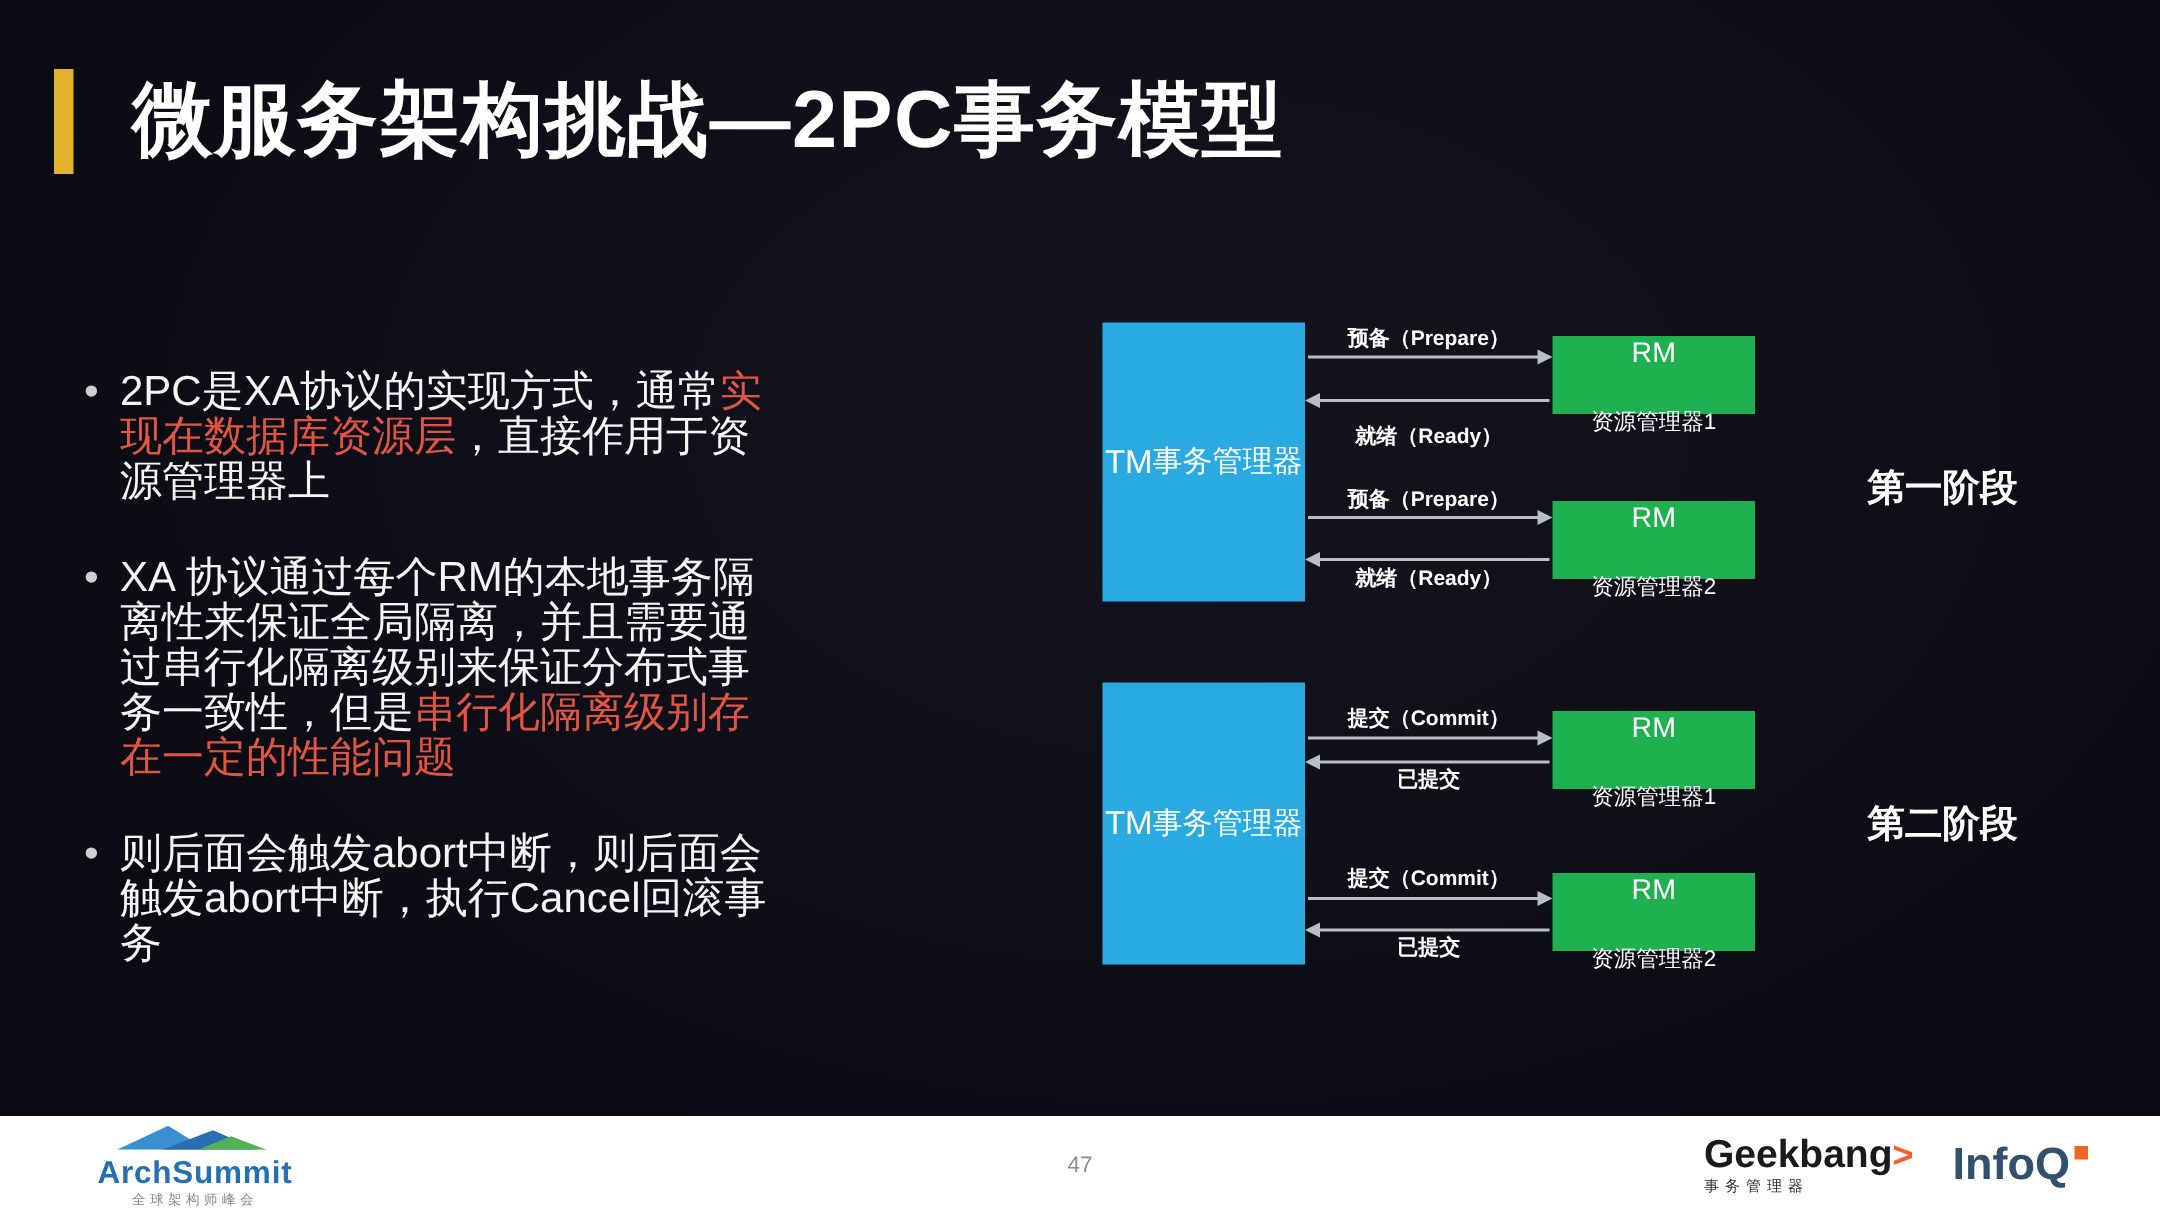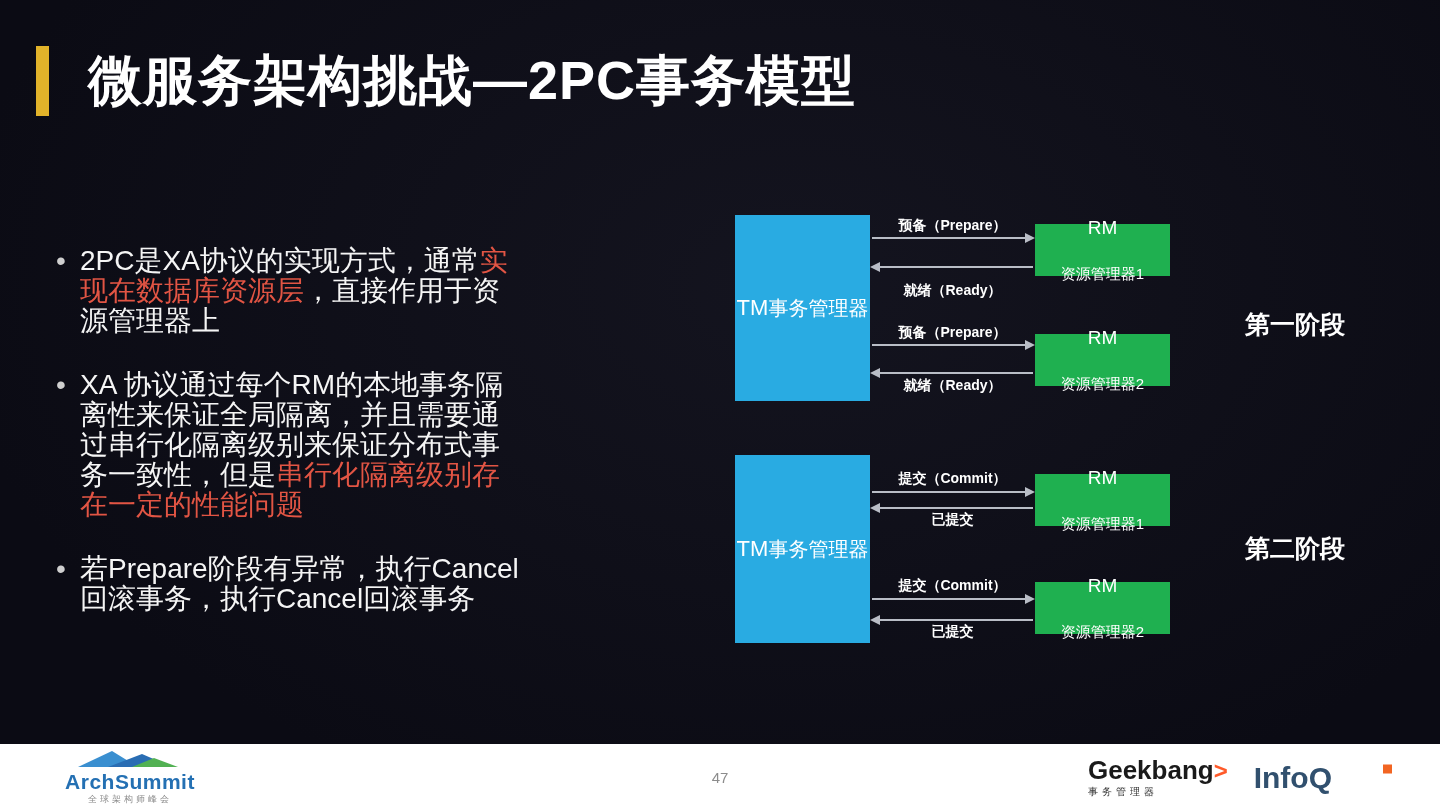--- a/index.html
+++ b/index.html
@@ -73,21 +73,21 @@
   #tm2 { top: 455px; height: 188px; }
   .tm-l1 { font-size: 22px; line-height: 30px; }
   .tm-l2 { font-size: 20px; line-height: 28px; }
 
   .rm-box {
     position: absolute;
     left: 1035px; width: 135px; height: 52px;
     background: var(--rm-green, #1fb050);
     color: #fff;
     display: flex; flex-direction: column;
-    justify-content: center; align-items: center;
+    align-items: center;
     text-align: center;
   }
   #rm11 { top: 224px; }
   #rm12 { top: 334px; }
   #rm21 { top: 474px; }
   #rm22 { top: 582px; }
   .rm-l1 { font-size: 19px; line-height: 23px; }
   .rm-l2 { font-size: 15px; line-height: 20px; margin-top: 25px; }
 
   .arrow {
@@ -190,21 +190,21 @@
     font-size: 24px; font-weight: bold;
     color: var(--geekbang-orange, #ff5a2a);
   }
   .gb-sub {
     font-size: 10px;
     letter-spacing: 4px;
     color: #333;
     line-height: 13px;
     text-align: left;
   }
-  .infoq { display: flex; align-items: flex-start; gap: 48px; }
+  .infoq { display: flex; align-items: flex-start; }
   .iq-name {
     font-size: 30px; font-weight: bold;
     color: var(--infoq-navy, #31506e);
     line-height: 32px;
   }
   .iq-square {
     width: 9px; height: 9px;
     margin-left: 3px; margin-top: 3px;
     background: var(--infoq-orange, #f26522);
     display: inline-block;
@@ -214,21 +214,21 @@
 <body>
 
 <div class="slide">
 
   <div class="accent-bar"></div>
   <h1 class="title">微服务架构挑战—2PC事务模型</h1>
 
   <ul class="bullets">
     <li class="bullet"><span class="seg">2PC是XA协议的实现方式，通常</span><span class="seg hl">实现在数据库资源层</span><span class="seg">，直接作用于资源管理器上</span></li>
     <li class="bullet"><span class="seg">XA 协议通过每个RM的本地事务隔离性来保证全局隔离，并且需要通过串行化隔离级别来保证分布式事务一致性，但是</span><span class="seg hl">串行化隔离级别存在一定的性能问题</span></li>
-    <li class="bullet"><span class="seg">若Prepare阶段有异常，执行Cancel回滚事务，执行Cancel回滚事务</span></li>
+    <li class="bullet"><span class="seg">则后面会触发abort中断，则后面会触发abort中断，执行Cancel回滚事务</span></li>
   </ul>
 
   <div class="diagram">
 
     <div class="tm-box" id="tm1">
       <div class="tm-l1">TM</div>
       <div class="tm-l2">事务管理器</div>
     </div>
     <div class="rm-box" id="rm11">
       <div class="rm-l1">RM</div>

